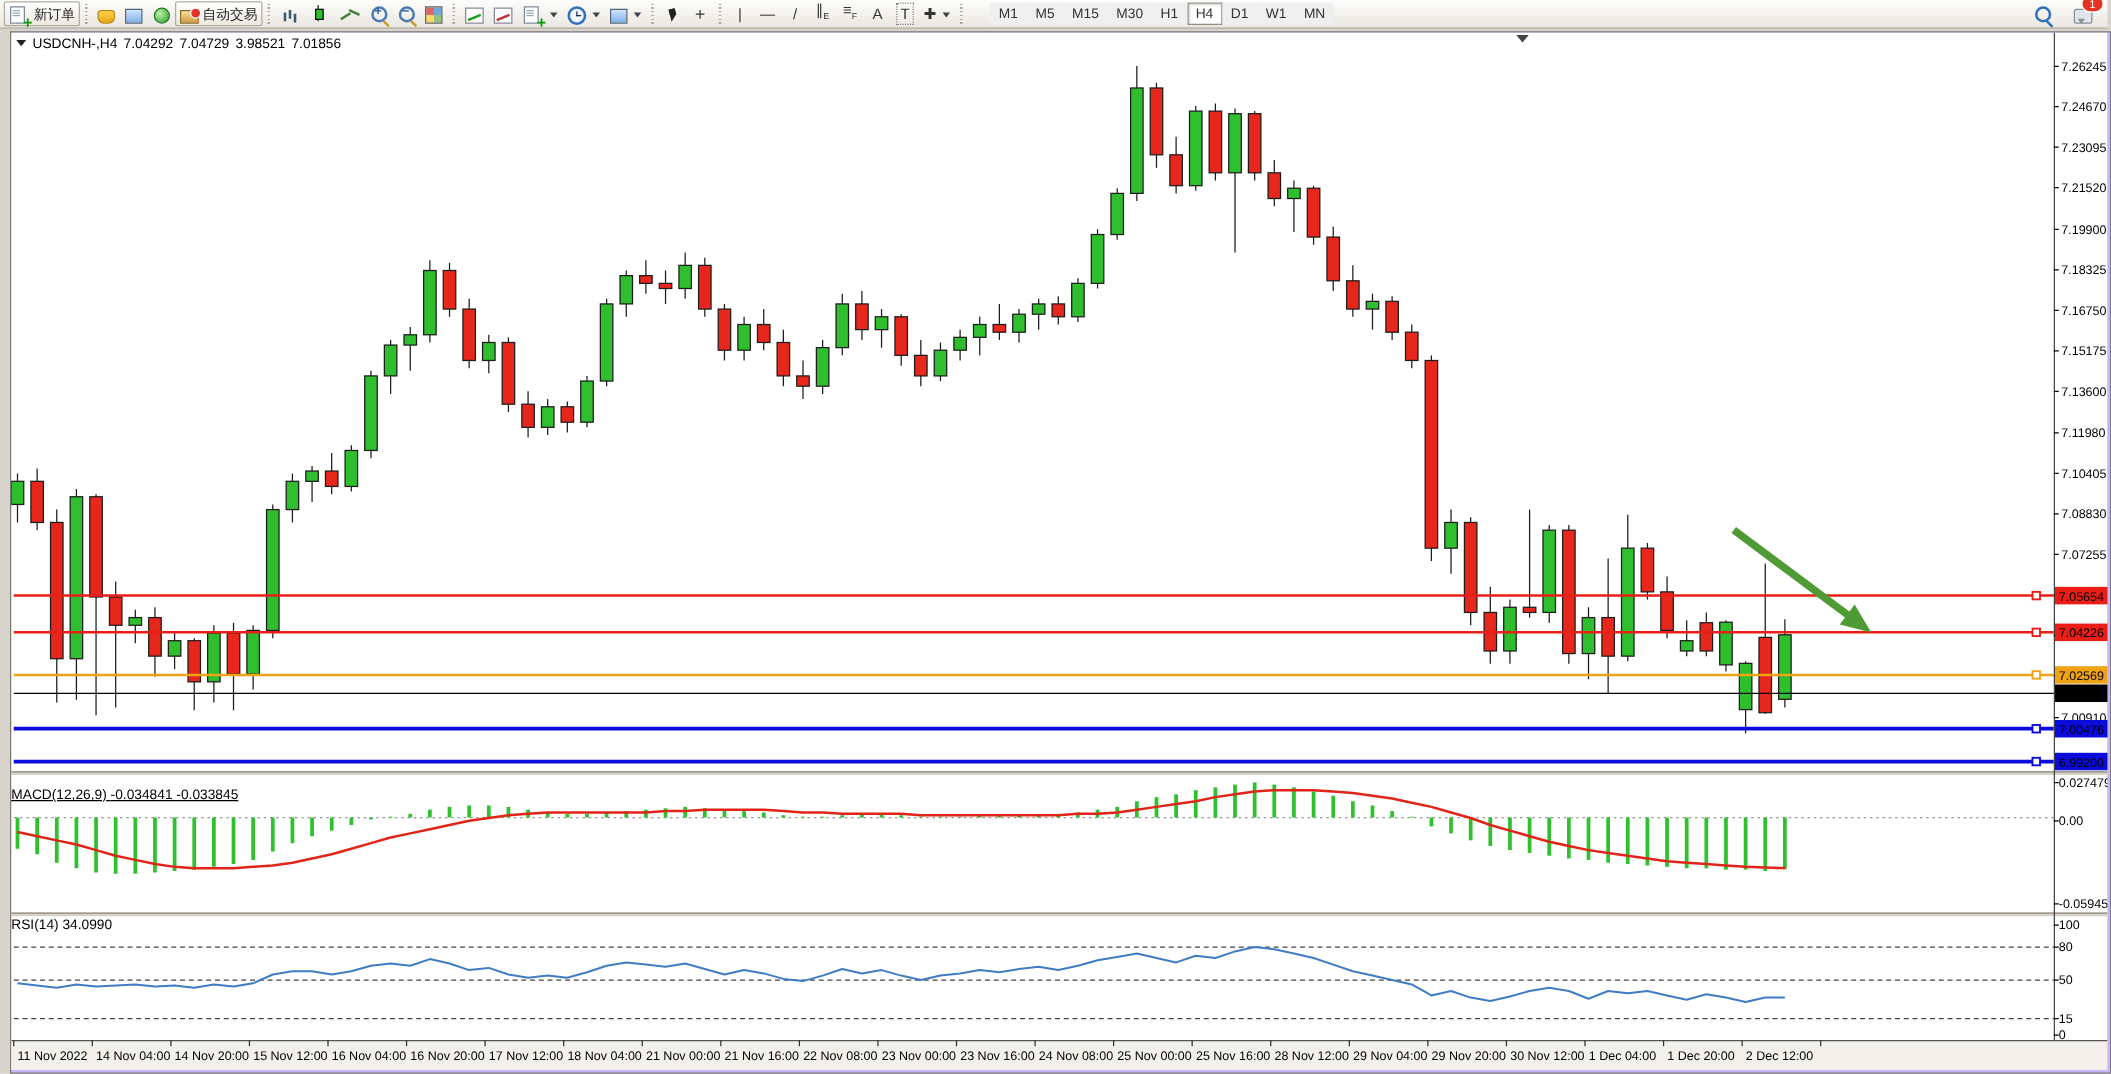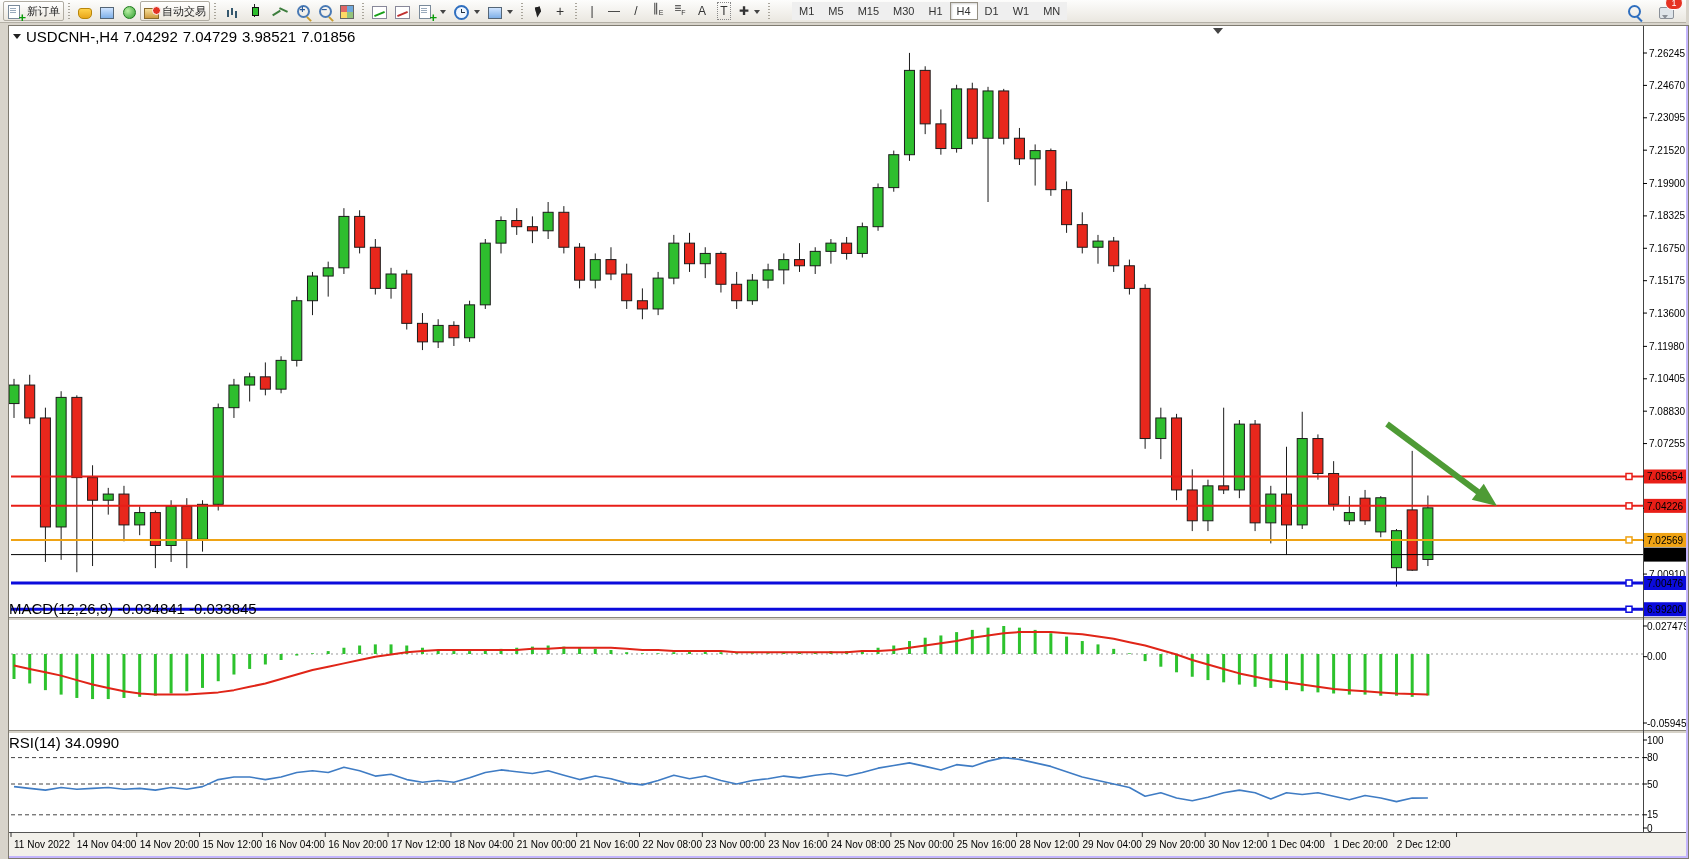--- a/index.html
+++ b/index.html
@@ -59,24 +59,24 @@
   .ic-chat::before{content:"";position:absolute;left:2px;bottom:-4px;border:3px solid transparent;border-top:4px solid #8a9098;}
   .badge{position:absolute;right:-6px;top:-6px;min-width:12px;height:12px;border-radius:7px;background:#e63222;color:#fff;
     font-size:9px;line-height:12px;text-align:center;padding:0 2px;border:1px solid #fff;}
 
   
   .chart-window{position:absolute;left:8px;top:25px;width:1679px;height:832px;background:#c4b5fd;
     border:1px solid #7e7a70;box-sizing:content-box;text-align:right;}
   #chart-svg{position:absolute;left:0;top:0;}
   svg text{font-family:"Liberation Sans",sans-serif;font-size:10px;fill:#000;}
 
-  .overlay{position:absolute;z-index:5;font-size:15px;color:#000;white-space:nowrap;justify-content:space-between;}
+  .overlay{position:absolute;z-index:5;font-size:11px;color:#000;white-space:nowrap;justify-content:space-between;}
   .chart-title{left:13px;top:28px;display:flex;gap:5px;align-items:center;}
   .tri{width:0;height:0;border:4px solid transparent;border-top:5px solid #222;margin-top:4px;}
-  .macd-row{left:9px;top:600px;}
+  .macd-row{left:9px;top:630px;text-decoration:underline;}
   .rsi-row{left:9px;top:734px;}
   .overlay b{font-weight:normal;}
 </style>
 </head>
 <body>
 
 <div class="app">
 
   <div class="toolbar">
     <button class="tbtn raised">

